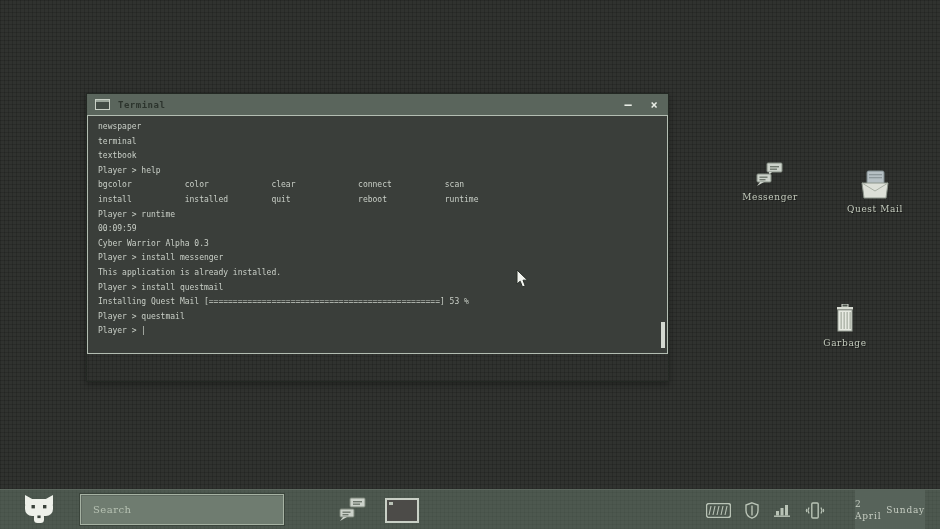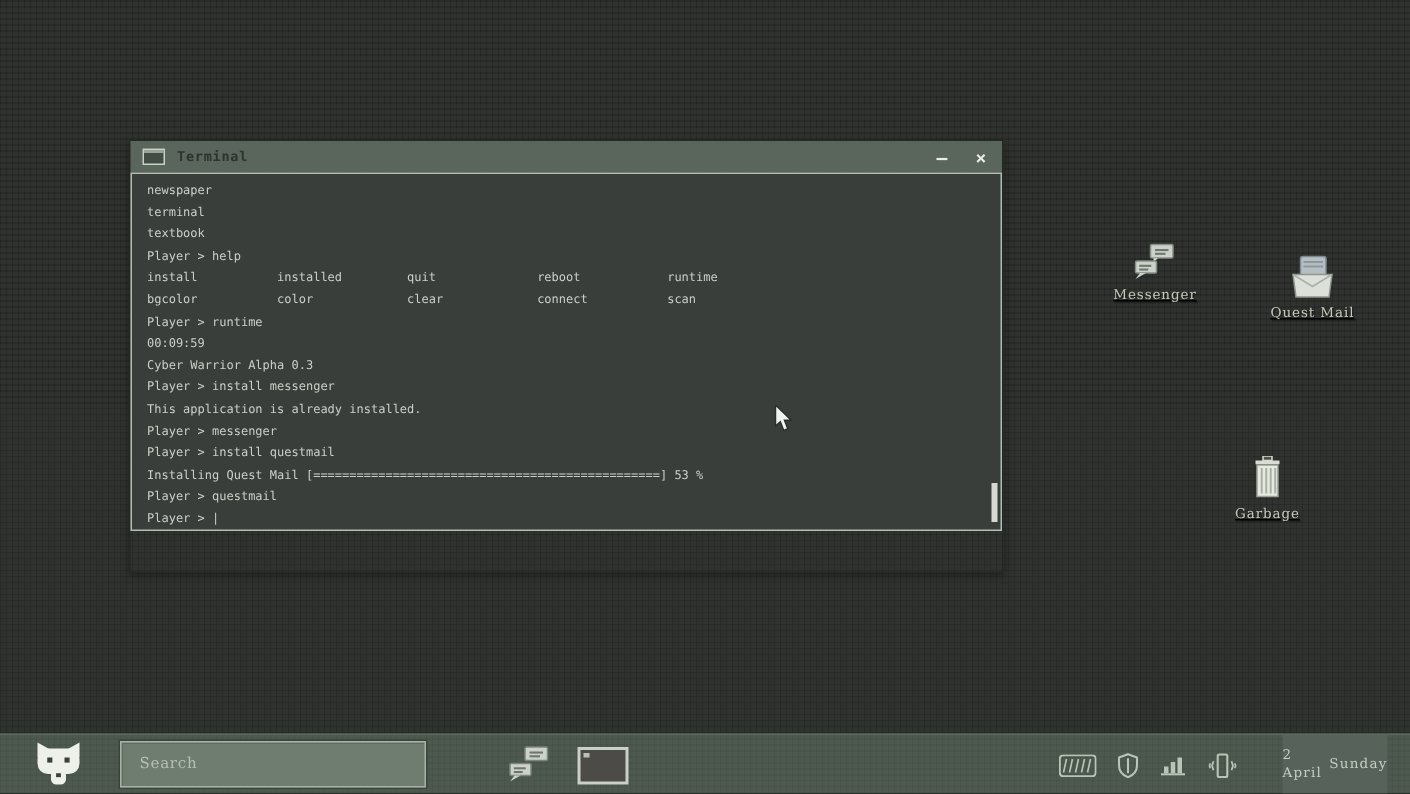--- a/index.html
+++ b/index.html
@@ -46,21 +46,21 @@
   }
   .tline {
     font-family:"DejaVu Sans Mono", monospace; font-size:8px; line-height:14.6px;
     color:#c9cfc7; white-space:pre;
   }
   .scroll-thumb {
     position:absolute; right:2px; bottom:5px; width:4px; height:26px; background:#d4d9d1;
   }
 
   
-  .dicon { position:absolute; width:64px; text-align:center; cursor:default;text-decoration:underline; }
+  .dicon { position:absolute; width:64px; text-align:center; cursor:default; }
   .dicon .art { height:30px; display:flex; align-items:flex-end; justify-content:center; }
   .dicon .dlabel {
     margin-top:4px; font-size:9px; color:#c3cabc; letter-spacing:0.6px;
     text-shadow:1px 1px 0 rgba(0,0,0,0.4);
   }
   #icon-messenger { left:738px; top:158px; }
   #icon-questmail { left:816px; top:170px;margin-left:27px; }
   #icon-garbage  { left:813px; top:304px; }
 
   
@@ -113,28 +113,27 @@
         <div class="win-btn">–</div>
         <div class="win-btn">×</div>
       </div>
     </div>
     <div class="term-body">
       <div>
           <div class="tline">newspaper</div>
           <div class="tline">terminal</div>
           <div class="tline">textbook</div>
           <div class="tline">Player &gt; help</div>
+          <div class="tline">bgcolor           color             clear             connect           scan</div>
           <div class="tline">install           installed         quit              reboot            runtime</div>
-          <div class="tline">bgcolor           color             clear             connect           scan</div>
           <div class="tline">Player &gt; runtime</div>
           <div class="tline">00:09:59</div>
           <div class="tline">Cyber Warrior Alpha 0.3</div>
           <div class="tline">Player &gt; install messenger</div>
           <div class="tline">This application is already installed.</div>
-          <div class="tline">Player &gt; messenger</div>
           <div class="tline">Player &gt; install questmail</div>
           <div class="tline">Installing Quest Mail [================================================] 53 %</div>
           <div class="tline">Player &gt; questmail</div>
           <div class="tline">Player &gt; |</div>
         </div>
       <div class="scroll-thumb"></div>
     </div>
   </div>
 
   <div class="dicon" id="icon-messenger">

